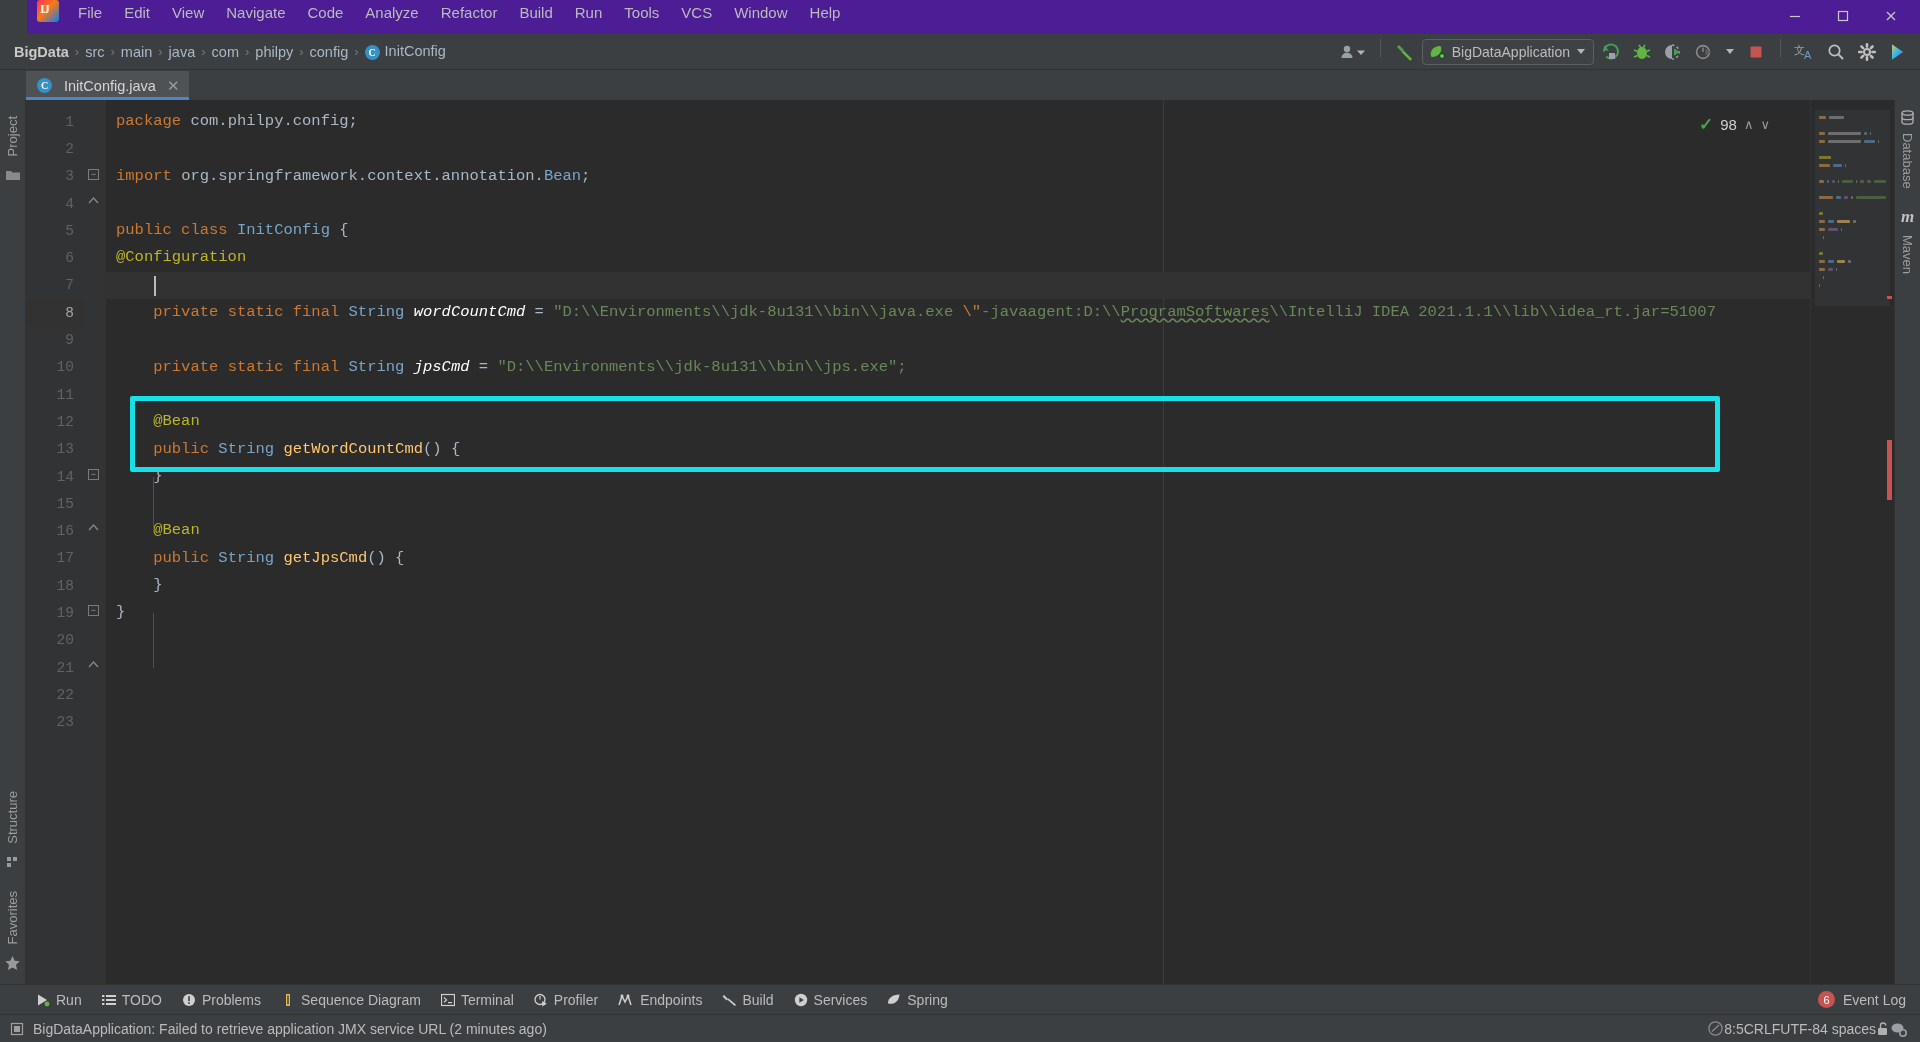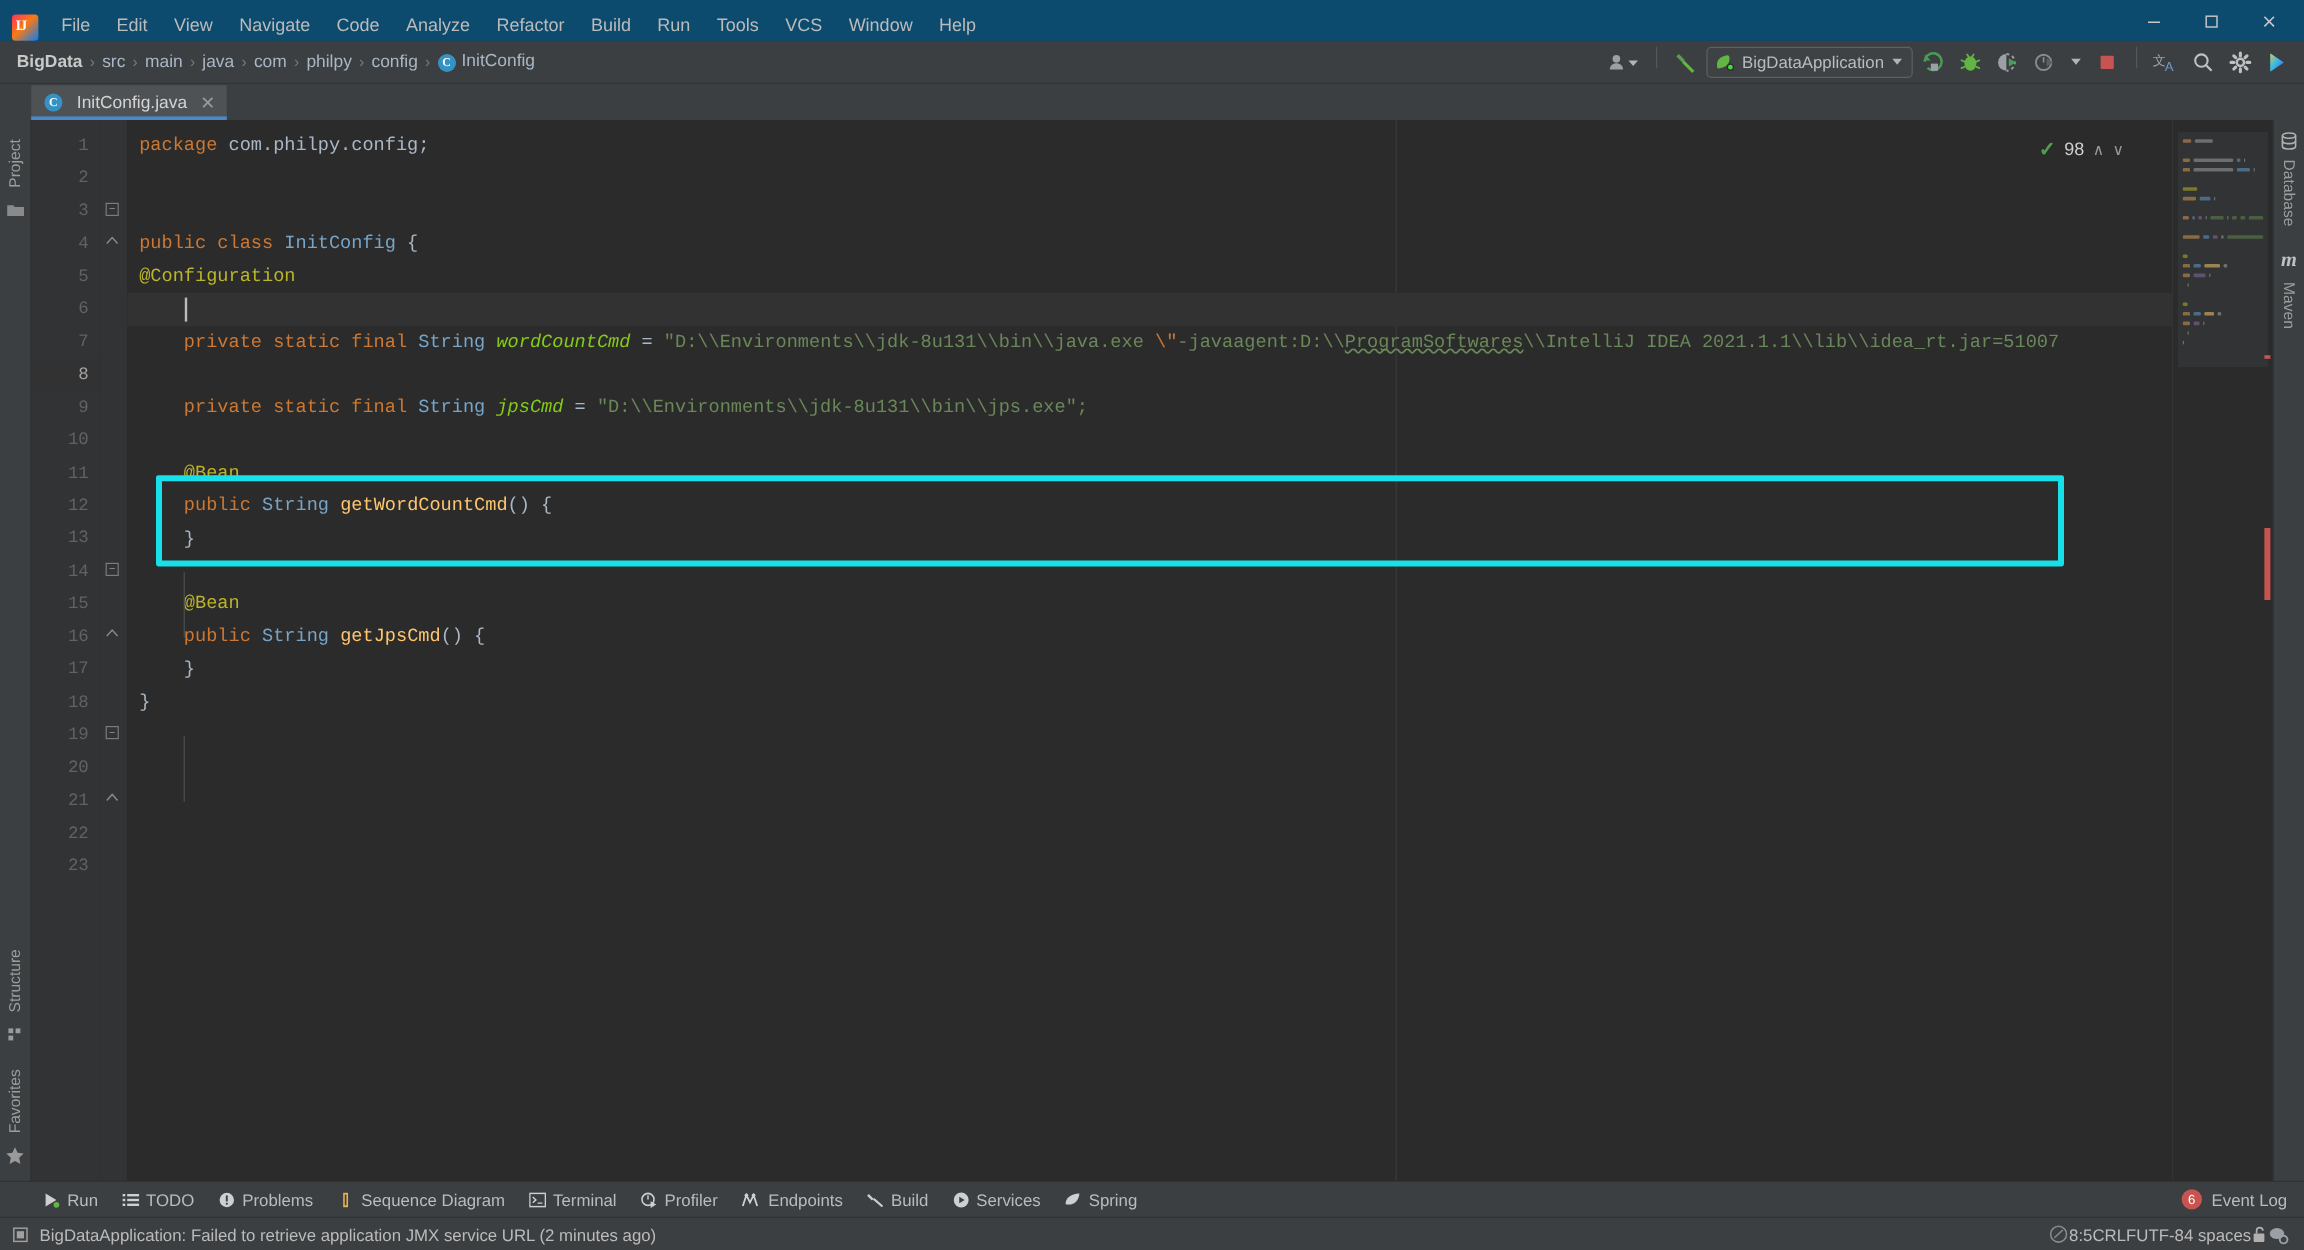--- a/index.html
+++ b/index.html
@@ -7,22 +7,22 @@
     width: 1920px; height: 1042px;
     background: #3c3f41;
     font-family: "Liberation Sans", sans-serif;
     overflow: hidden;
     color: #bbbbbb;
   }
   .app { position: relative; width: 1920px; height: 1042px; display: flex; flex-direction: column; }
 
   
   .titlebar {
-    height: 34px; background: #0c4a6e; display: flex; align-items: flex-end;
-    padding: 0 6px; flex: none; position: relative;
+    height: 34px; background: #4c1d95; display: flex; align-items: flex-start;
+    padding: 0 6px; flex: none; position: relative; margin-left: 27px;
   }
   .ij-logo { width: 22px; height: 22px; margin: 0 8px 0 4px; position: relative; flex: none; }
   .ij-logo .sq { position:absolute; inset:0; border-radius:3px;
     background: linear-gradient(135deg,#fe315d 0%,#f97a12 45%,#087cfa 100%); }
   .ij-logo .ij { position:absolute; left:3px; top:2px; color:#fff; font-size:12px;
     font-weight:bold; font-family:"Liberation Serif", serif; letter-spacing:-1px;}
   .menu { display: flex; align-items: center; gap: 0px; }
   .menu-item {
     font-size: 15px; color: #bbbbbb; padding: 4px 11px; cursor: default; white-space: nowrap;
   }
@@ -115,21 +115,21 @@
   .cline { height:27.3px; white-space:pre; line-height:27.3px; padding-left:10px; position:relative;}
   .cline.cur { background:#323232; }
   .vert-rule { position:absolute; top:0; bottom:0; left:1057px; width:1px; background:#3b3b3b; }
   .indent-guide { position:absolute; top:0; bottom:0; width:1px; background:#4b5052; }
 
   .kw   { color:#cc7832; }
   .type { color:#77a5c8; }
   .ann  { color:#bbb529; }
   .str  { color:#6a8759; }
   .esc  { color:#cc7832; }
-  .fld  { color:#84cc16; font-style:italic;margin-top:20px; }
+  .fld  { color:#ffffff; font-style:italic;margin-top:20px; }
   .mth  { color:#ffc66d; }
   .pln  { color:#a9b7c6; }
   .typo { text-decoration: underline wavy #6a8759; text-decoration-skip-ink:none; }
 
   .caret-bar { position:absolute; width:2px; height:20px; background:#bbbbbb; }
 
   
   .hl-box {
     position:absolute; border:5px solid #18e0e8; border-radius:2px;
     pointer-events:none; z-index:6;
@@ -525,20 +525,21 @@
               </svg>
             </span>
           </div>
           <div class="fline"></div>
           <div class="fline"></div>
         </div>
       <div class="code-area" id="code-root">
         <div class="vert-rule"></div>
       <div class="cline"><span class="kw">package </span><span class="pln">com.philpy.config;</span></div>
           <div class="cline"></div>
+          <div class="cline"><span class="kw">import </span><span class="pln">org.springframework.context.annotation.</span><span class="type">Bean</span><span class="pln">;</span></div>
           <div class="cline"></div>
           <div class="cline"><span class="kw">public class </span><span class="type">InitConfig</span><span class="pln"> {</span></div>
           <div class="cline"><span class="ann">@Configuration</span></div>
           <div class="cline cur"><span class="caret-bar" style="left: 48px; top: 4px;"></span></div>
           <div class="cline"><span class="pln">    </span><span class="kw">private static final </span><span class="type">String </span><span class="fld">wordCountCmd</span><span class="pln"> = </span><span class="str">"D:\\Environments\\jdk-8u131\\bin\\java.exe </span><span class="esc">\"</span><span class="str">-javaagent:D:\\</span><span class="str typo">ProgramSoftwares</span><span class="str">\\IntelliJ IDEA 2021.1.1\\lib\\idea_rt.jar=51007</span></div>
           <div class="cline"></div>
           <div class="cline"><span class="pln">    </span><span class="kw">private static final </span><span class="type">String </span><span class="fld">jpsCmd</span><span class="pln"> = </span><span class="str">"D:\\Environments\\jdk-8u131\\bin\\jps.exe";</span></div>
           <div class="cline"></div>
           <div class="cline"><span class="pln">    </span><span class="ann">@Bean</span></div>
           <div class="cline"><span class="pln">    </span><span class="kw">public </span><span class="type">String </span><span class="mth">getWordCountCmd</span><span class="pln">() {</span></div>

